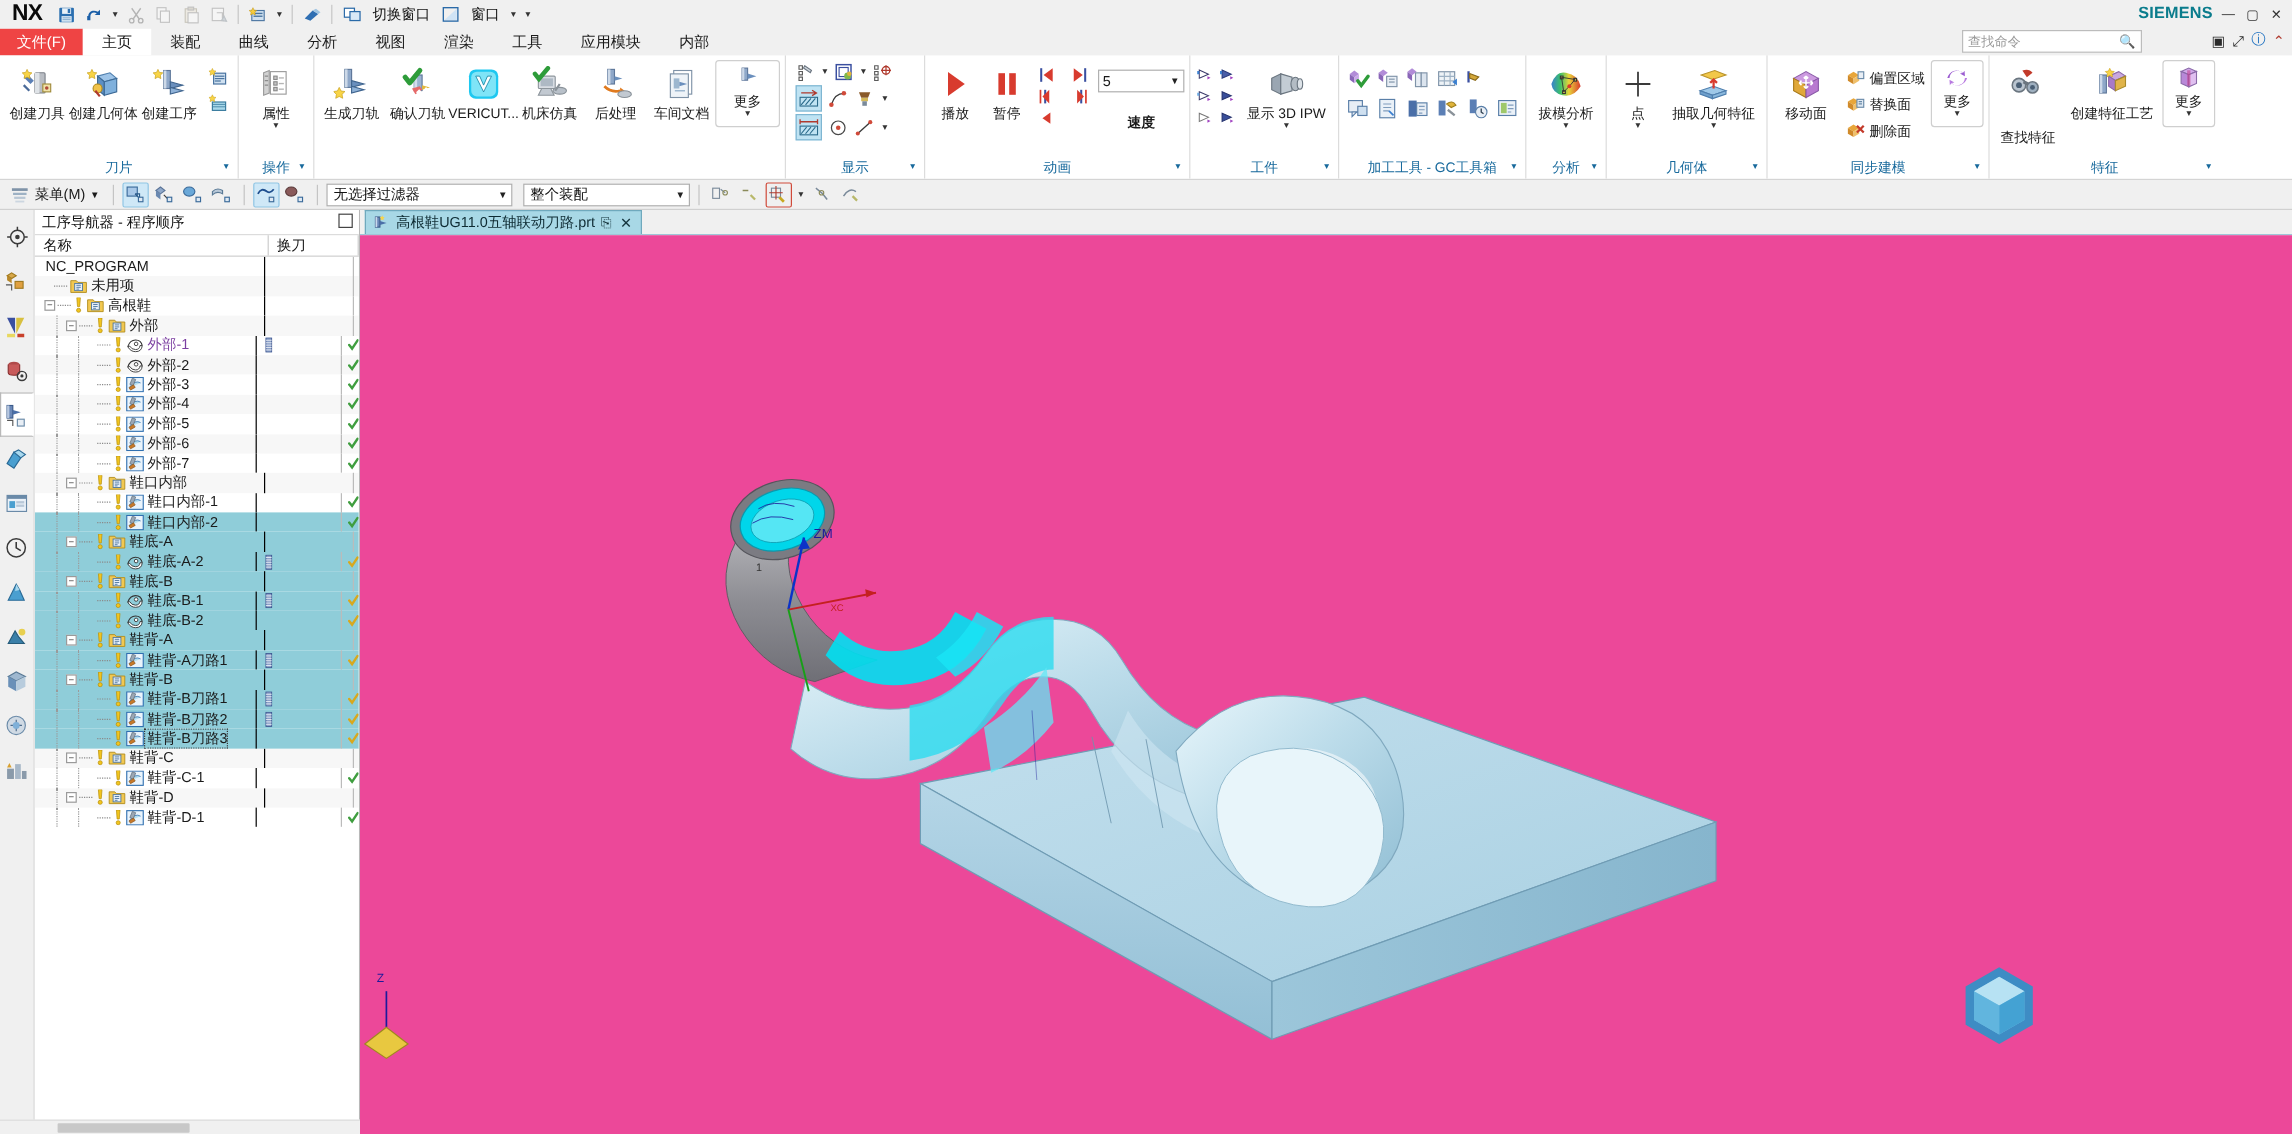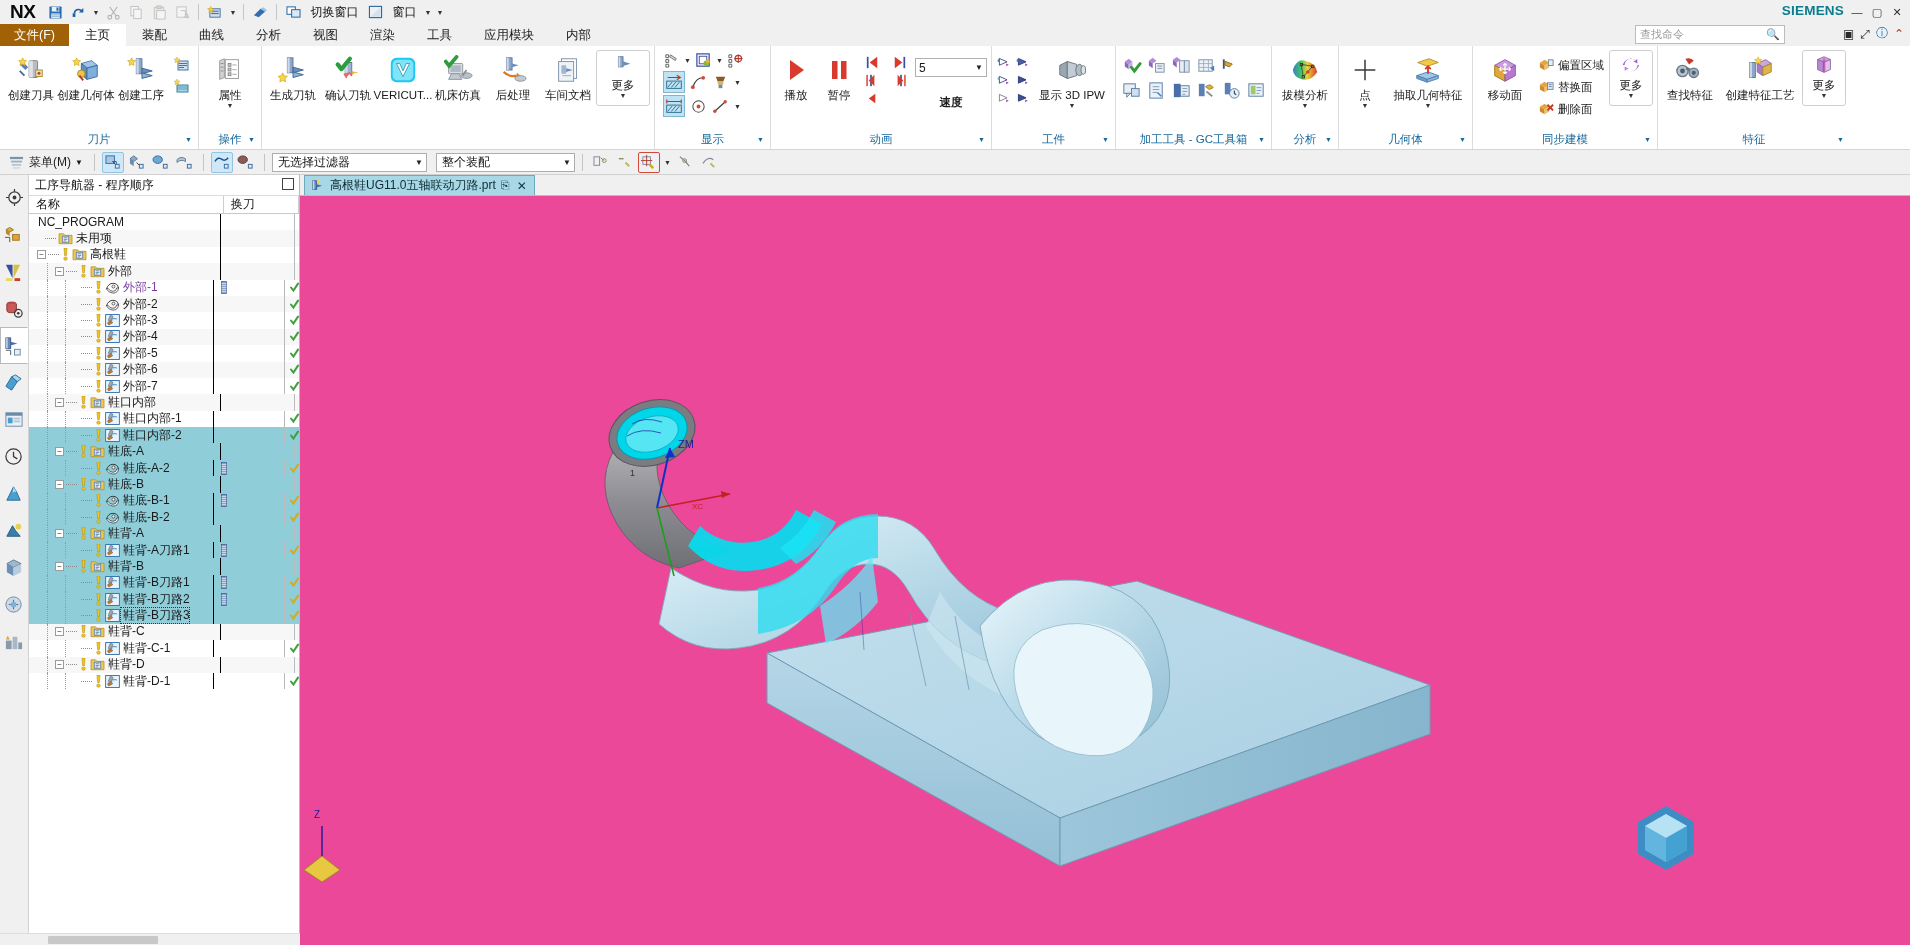--- a/index.html
+++ b/index.html
@@ -30,21 +30,21 @@
   .siemens{
     position:absolute; right:66px; top:3px; font-size:13.5px; color:#0a7c8c; font-weight:bold; letter-spacing:.2px;
     font-family:"Liberation Sans",sans-serif;
   }
   .wctrls{ position:absolute; right:4px; top:0; height:24px; display:flex; align-items:center; gap:2px;}
   .wbtn{ width:18px;height:18px;display:flex;align-items:center;justify-content:center;font-size:11px;color:#333;}
 
   
   .tabrow{ height:22px; background:#f0f0f0; display:flex; align-items:stretch; position:relative; flex:0 0 22px;}
   .tab{ padding:0 16px; display:flex;align-items:center; font-size:12.5px; color:#1b1b1b; cursor:default; }
-  .tab.file{ background:#a16207; color:#fff; padding:0 14px; }
+  .tab.file{ background:#ef4444; color:#fff; padding:0 14px; }
   .tab.active{ background:#fff; color:#111;}
   .searchbox{
     position:absolute; right:125px; top:1px; width:150px; height:19px; background:#fff; border:1px solid #bcbcbc;
     display:flex; align-items:center; padding:0 4px; font-size:11px; color:#9a9a9a;
   }
   .searchbox .mag{ margin-left:auto; color:#4a4a8a; font-size:11px;}
   .tabrow .righticons{ position:absolute; right:6px; top:1px; display:flex; gap:6px; align-items:center; }
   .tabrow .righticons span{ font-size:12px; color:#2a2a2a;}
 
   
@@ -858,21 +858,21 @@
         </div>
       </div>
       <div class="gfoot">
           <span>同步建模</span>
           <span class="dd">▼</span>
         </div>
     </div>
 
     <div class="rgroup" style="border-right:none;">
       <div class="gbody">
-        <div class="bigbtn" style="width:56px;">
+        <div class="bigbtn" style="width:56px;gap:20px;">
           <span class="icn i32">
             <svg width="32" height="30" viewBox="0 0 34 32">
                 <path d="M12 4 q6 -2 9 2 l-5 4 z" fill="#c23a2a"></path>
                 <circle cx="9" cy="17" r="6" fill="#b9c4cf" stroke="#6b7680" stroke-width="1.4"></circle>
                 <circle cx="21" cy="19" r="5" fill="#9fb0c0" stroke="#6b7680" stroke-width="1.4"></circle>
                 <path d="M13 14 l4 2" stroke="#6b7680" stroke-width="3"></path>
                 <circle cx="9" cy="17" r="2.6" fill="#4a5f75"></circle>
                 <circle cx="21" cy="19" r="2.2" fill="#4a5f75"></circle>
               </svg>
           </span>

